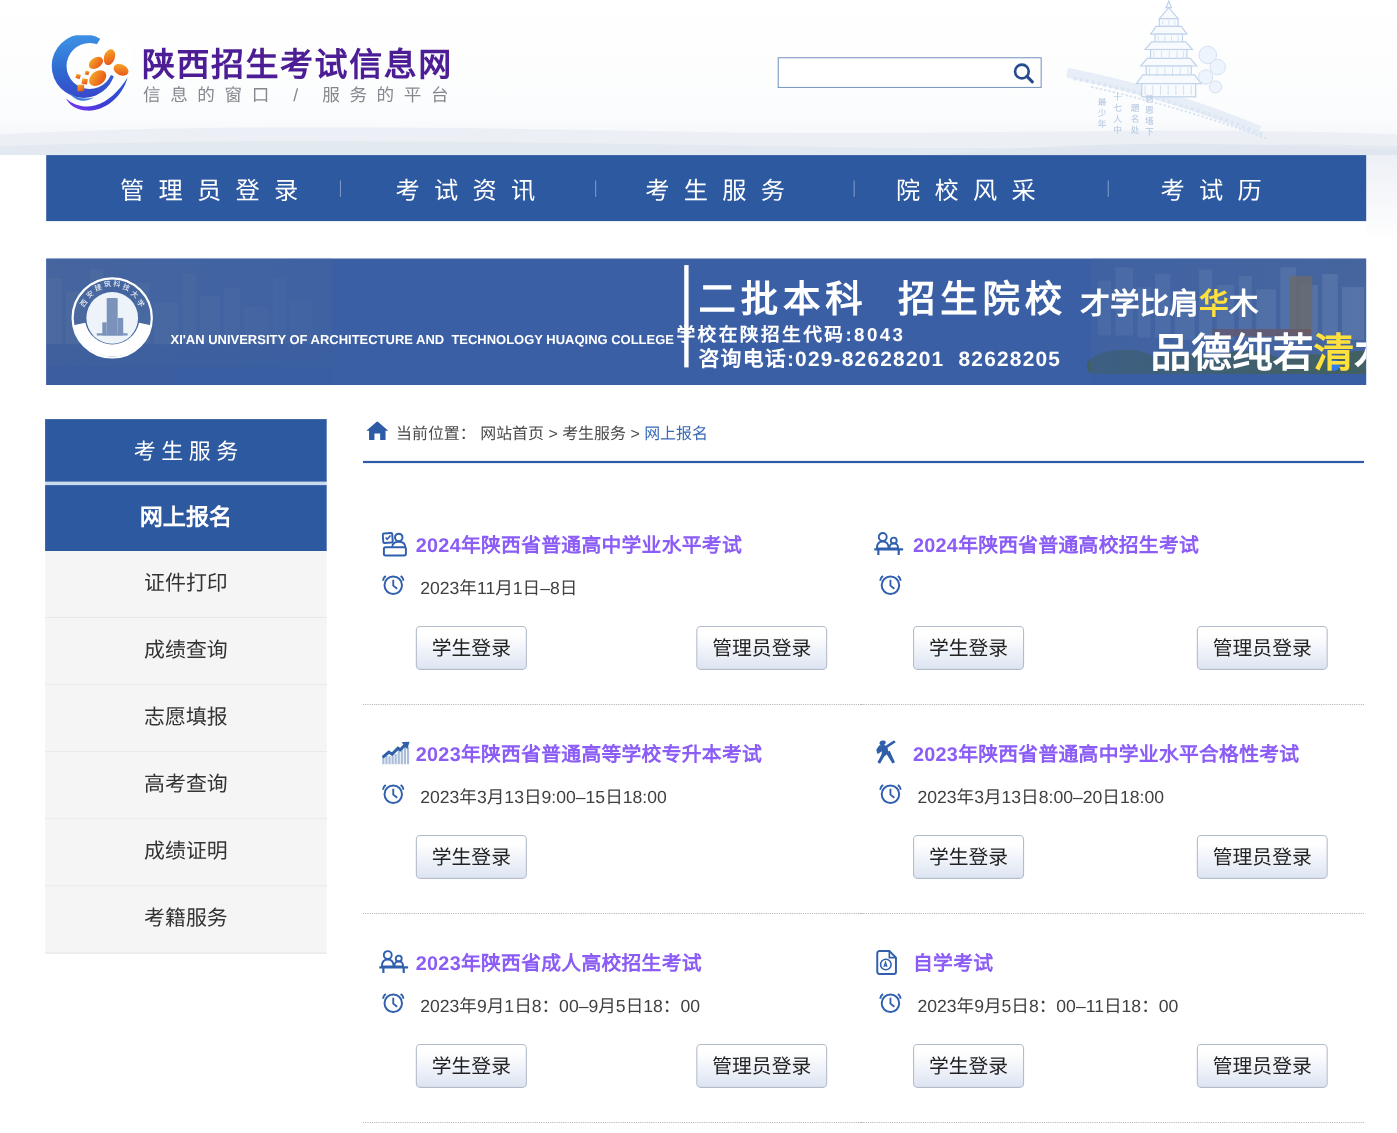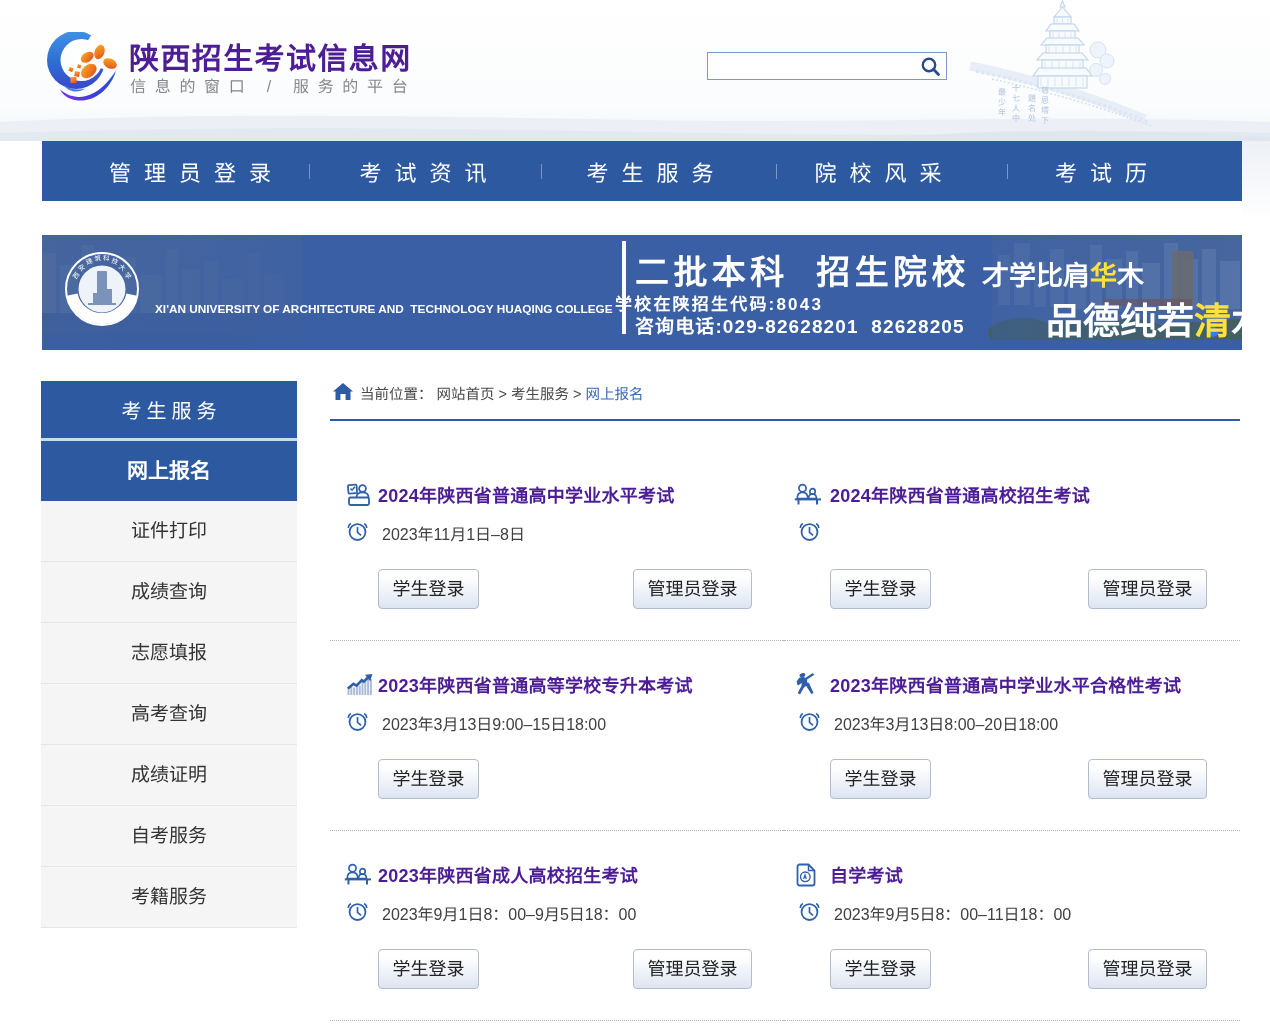--- a/index.html
+++ b/index.html
@@ -28,21 +28,21 @@
   #side-sep { top:438px; height:3px; background:#c9ddf1; }
   #side-act { top:441px; height:60px; background:#2d59a1; color:#fff; font-size:21px; font-weight:bold; text-align:center; line-height:60px; }
   .side-it { height:61px; background:#f5f5f6; border-bottom:1px solid #e6e6e8; color:#333; font-size:19px; text-align:center; line-height:60px; }
 
   
   #crumb { left:360px; top:382px; font-size:14.5px; color:#4a4a4a; }
   #crumb b { color:#3a6ab5; font-weight:normal; }
   #blueline { left:330px; top:419px; width:910px; height:2px; background:#2d5ba5; }
 
   .item { position:absolute; height:190px; border-bottom:1px dotted #b5b5b5; }
-  .ttl { position:absolute; left:48px; top:29.5px; font-size:18px; font-weight:bold; color:#4c1d95; white-space:nowrap; letter-spacing:0.25px; }
+  .ttl { position:absolute; left:48px; top:29.5px; font-size:18px; font-weight:bold; color:#8b5cf6; white-space:nowrap; letter-spacing:0.25px; }
   .dt  { position:absolute; left:52px; top:69.5px; font-size:16px; color:#404040; white-space:nowrap; }
   .icn { position:absolute; left:17px; top:32px; }
   .alm { position:absolute; left:17px; top:69px; }
   .btn { position:absolute; top:118px; height:40px; line-height:38px; padding:0 13.5px; font-size:18px; color:#222;
          border:1px solid #b3bccb; border-radius:4px; background:linear-gradient(#ffffff 18%, #dde4f2);text-align:right; }
   .btn.b1 { left:48px; }
   .btn.b2 { right:33px; }
 </style>
 </head>
 <body>
@@ -257,21 +257,20 @@
 
   <div class="abs side" id="side-hd">考生服务</div>
   <div class="abs side" id="side-sep"></div>
   <div class="abs side" id="side-act">网上报名</div>
   <div class="abs side" style="top:501px;">
     <div class="side-it">证件打印</div>
     <div class="side-it">成绩查询</div>
     <div class="side-it">志愿填报</div>
     <div class="side-it">高考查询</div>
     <div class="side-it">成绩证明</div>
-    <div class="side-it">自考服务</div>
     <div class="side-it">考籍服务</div>
   </div>
 
   <svg class="abs" style="left:333;top:383;" width="20" height="18" viewBox="0 0 20 18">
     <path d="M10,0 L20,8.5 L17.5,8.5 L17.5,17 L12.6,17 L12.6,11 L7.4,11 L7.4,17 L2.5,17 L2.5,8.5 L0,8.5 Z" fill="#2d5ba5"></path>
   </svg>
   <div class="abs" id="crumb">当前位置：&nbsp;网站首页 &gt; 考生服务 &gt; <b>网上报名</b></div>
   <div class="abs" id="blueline"></div>
 
   <div class="item" style="left:330px;top:451px;width:455px;">

